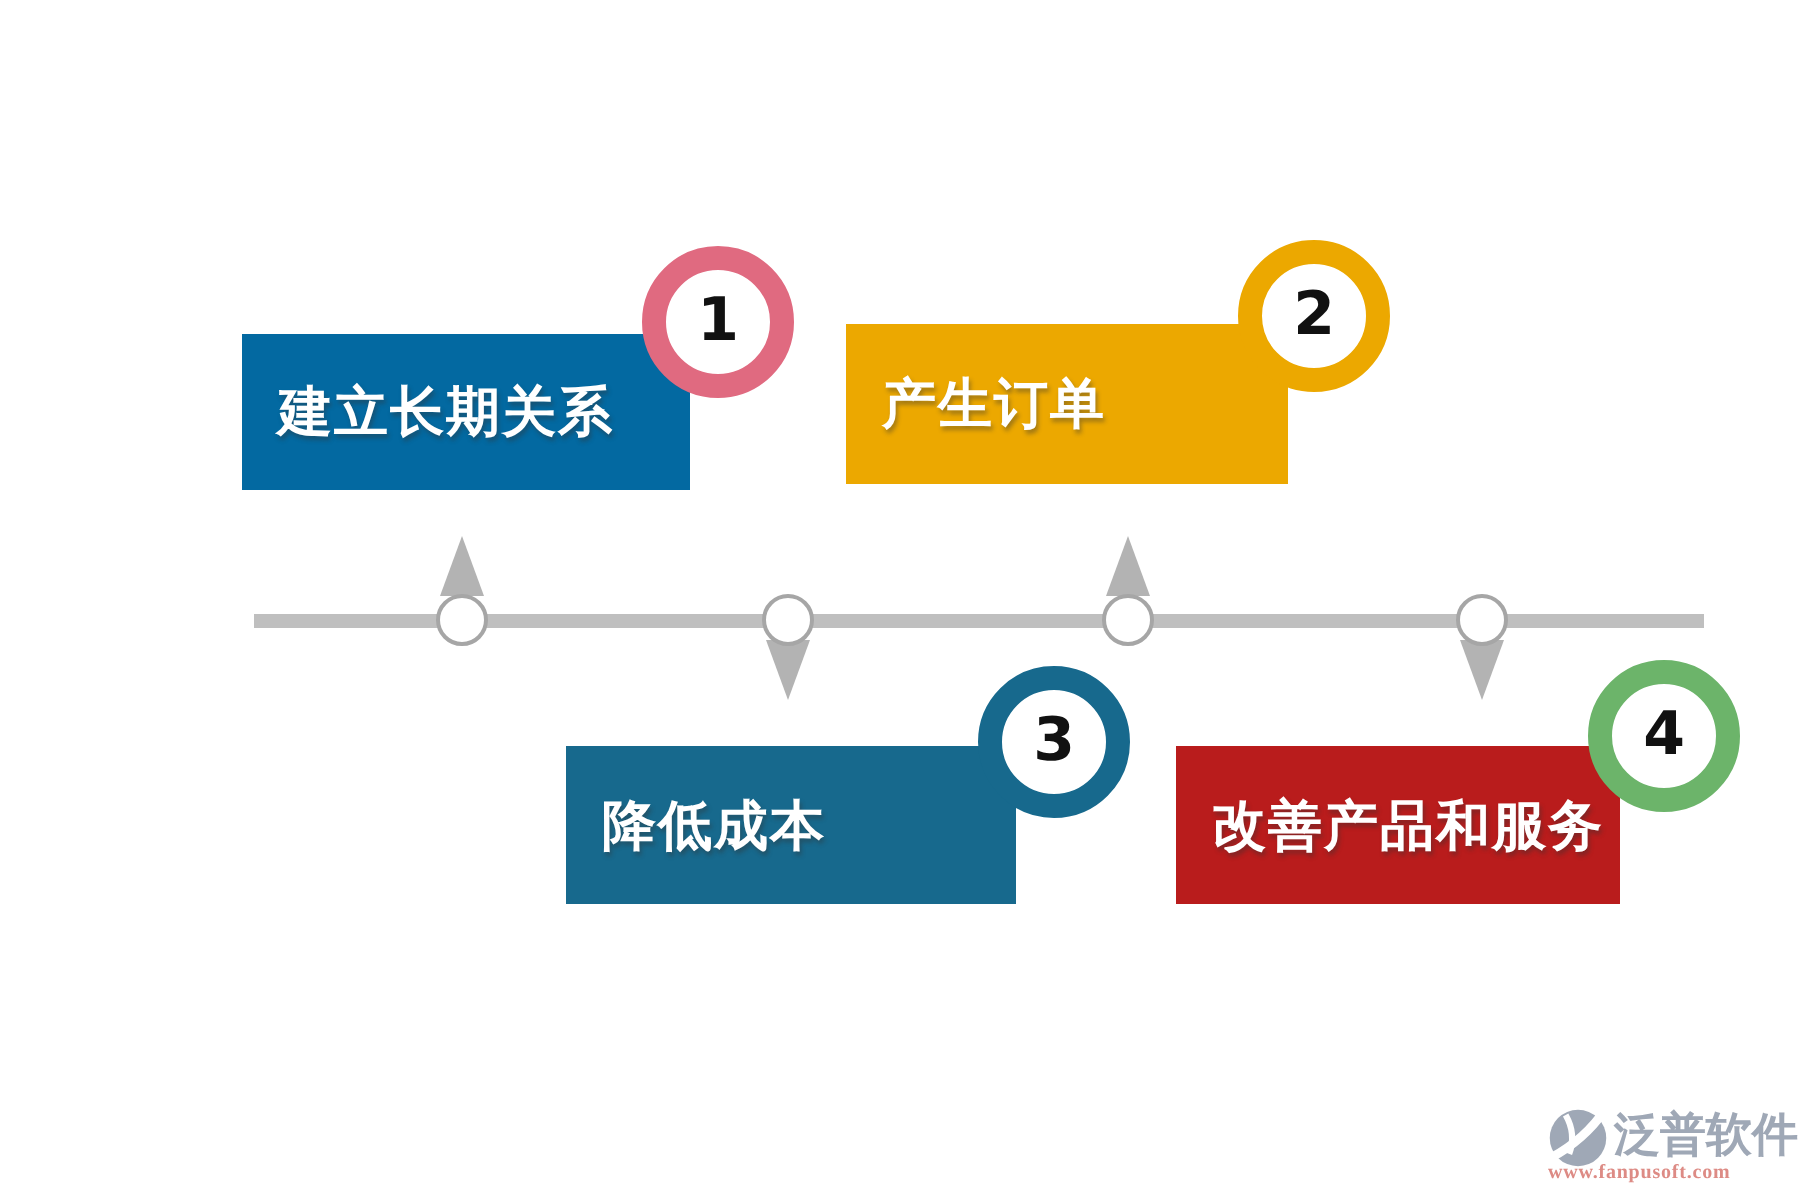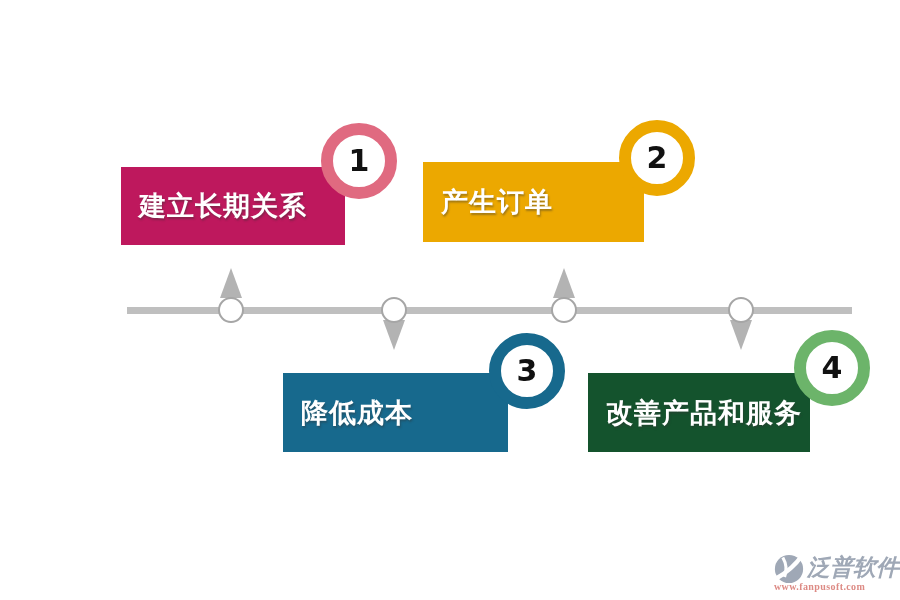--- a/index.html
+++ b/index.html
@@ -60,30 +60,30 @@
   <div class="arrow up a1" style="border-bottom-color: rgb(179, 179, 179);"></div>
   <div class="arrow down a2" style="border-top-color: rgb(179, 179, 179);"></div>
   <div class="arrow up a3" style="border-bottom-color: rgb(179, 179, 179);"></div>
   <div class="arrow down a4" style="border-top-color: rgb(179, 179, 179);"></div>
 
   <div class="node n1" style="border-color: rgb(166, 166, 166); background-color: rgb(255, 255, 255);"></div>
   <div class="node n2" style="border-color: rgb(166, 166, 166); background-color: rgb(255, 255, 255);"></div>
   <div class="node n3" style="border-color: rgb(166, 166, 166); background-color: rgb(255, 255, 255);"></div>
   <div class="node n4" style="border-color: rgb(166, 166, 166); background-color: rgb(255, 255, 255);"></div>
 
-  <div class="step-box box1" style="background-color: #be185d;">
+  <div class="step-box box1" style="background-color: #0369a1;">
     <span class="step-label">建立长期关系</span>
   </div>
   <div class="step-box box2" style="background-color: rgb(236, 168, 0);">
     <span class="step-label">产生订单</span>
   </div>
   <div class="step-box box3" style="background-color: rgb(23, 105, 141);">
     <span class="step-label">降低成本</span>
   </div>
-  <div class="step-box box4" style="background-color: #14532d;">
+  <div class="step-box box4" style="background-color: #b91c1c;">
     <span class="step-label">改善产品和服务</span>
   </div>
 
   <div class="badge b1" style="border-color: rgb(224, 106, 128); background-color: rgb(255, 255, 255);">
     <span style="color: rgb(17, 17, 17);">1</span>
   </div>
   <div class="badge b2" style="border-color: rgb(236, 168, 0); background-color: rgb(255, 255, 255);">
     <span style="color: rgb(17, 17, 17);">2</span>
   </div>
   <div class="badge b3" style="border-color: rgb(23, 105, 141); background-color: rgb(255, 255, 255);">
@@ -92,17 +92,17 @@
   <div class="badge b4" style="border-color: rgb(108, 180, 106); background-color: rgb(255, 255, 255);">
     <span style="color: rgb(17, 17, 17);">4</span>
   </div>
 
   <div class="watermark">
     <svg class="wm-logo" viewBox="0 0 34 36">
       <circle cx="17" cy="18" r="16" fill="#9fa8b6"></circle>
       <path d="M33 1 C25 13 15 22 2 29" stroke="#ffffff" stroke-width="5" fill="none"></path>
       <path d="M10 5 C14 12 15 19 12 27" stroke="#ffffff" stroke-width="3.5" fill="none"></path>
     </svg>
-    <span class="wm-brand" style="color: rgb(159, 168, 182); font-style: italic;">泛普软件</span>
+    <span class="wm-brand" style="color: rgb(159, 168, 182);">泛普软件</span>
     <span class="wm-url" style="color: rgb(221, 139, 133);">www.fanpusoft.com</span>
   </div>
 
 </div>
 
 </body></html>

